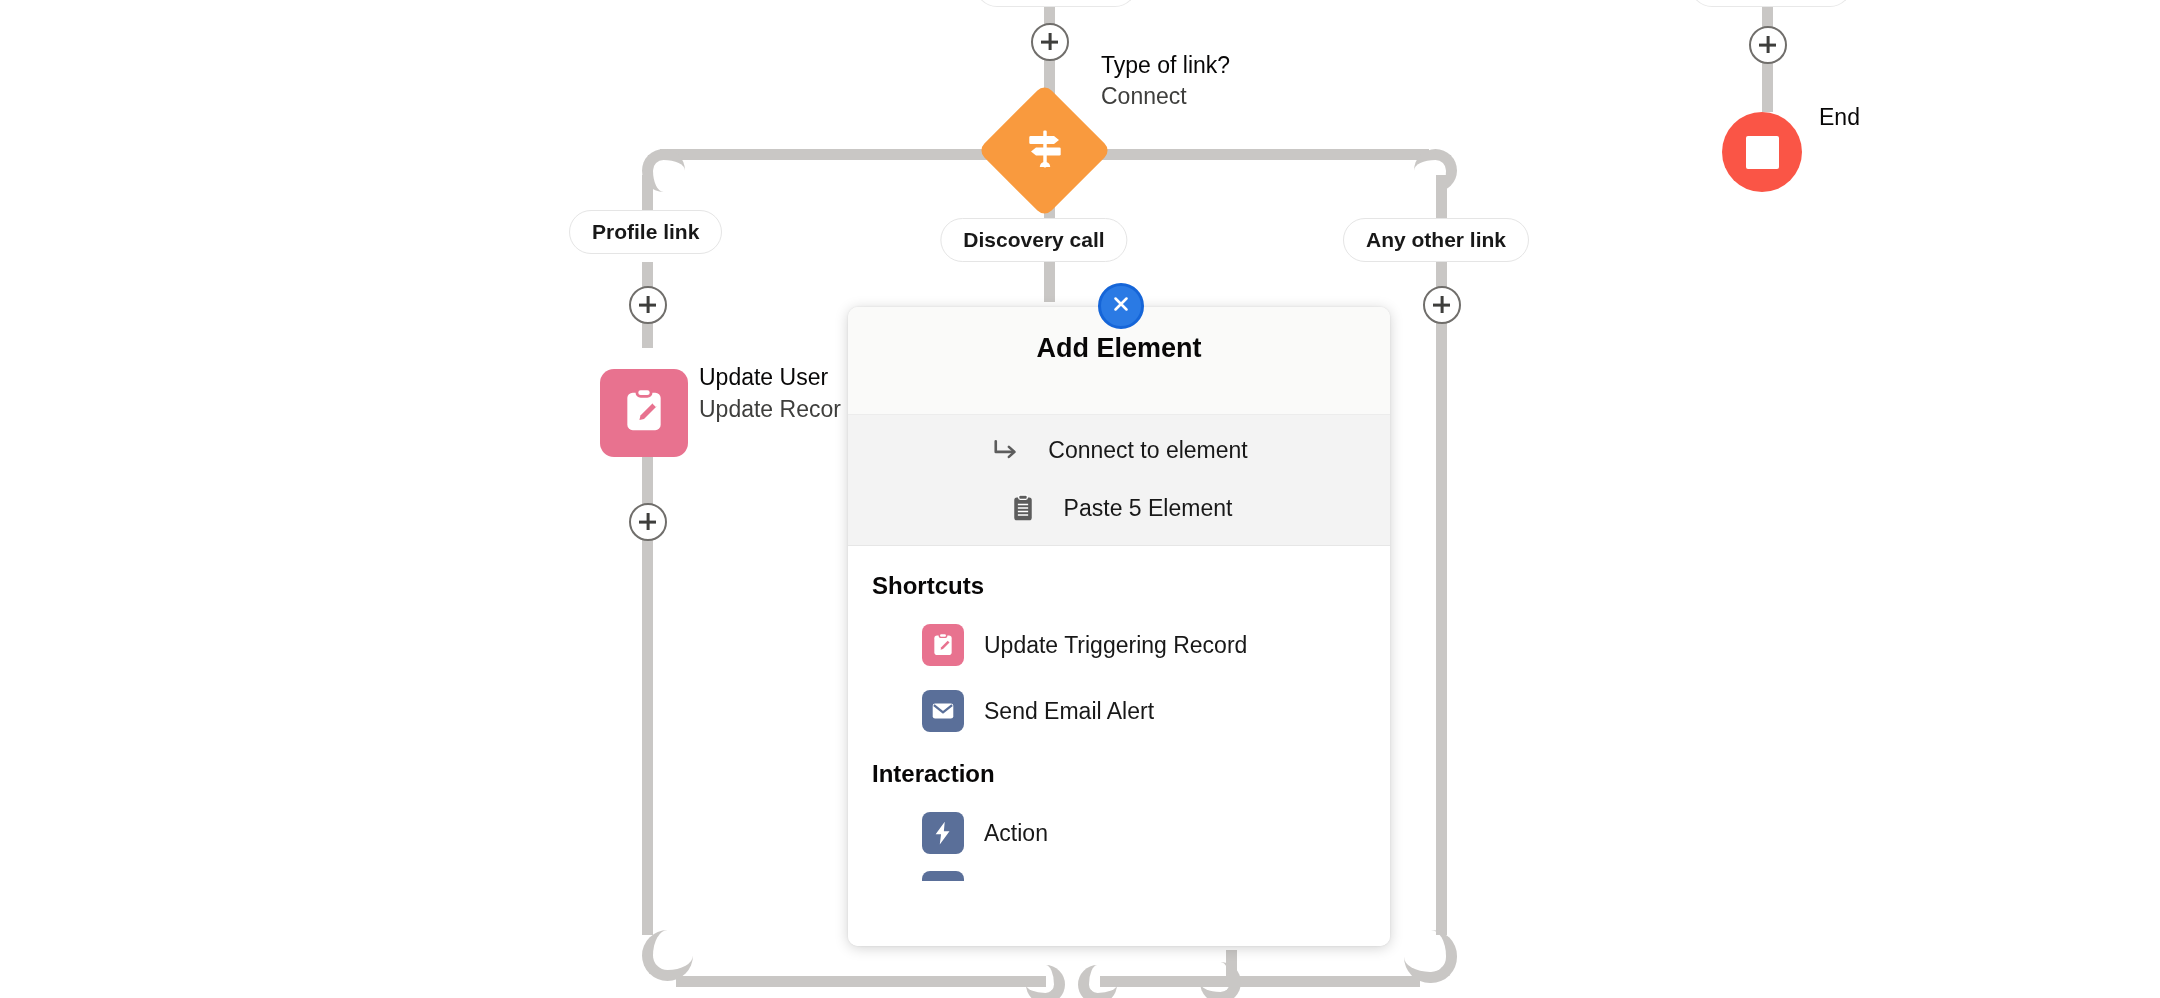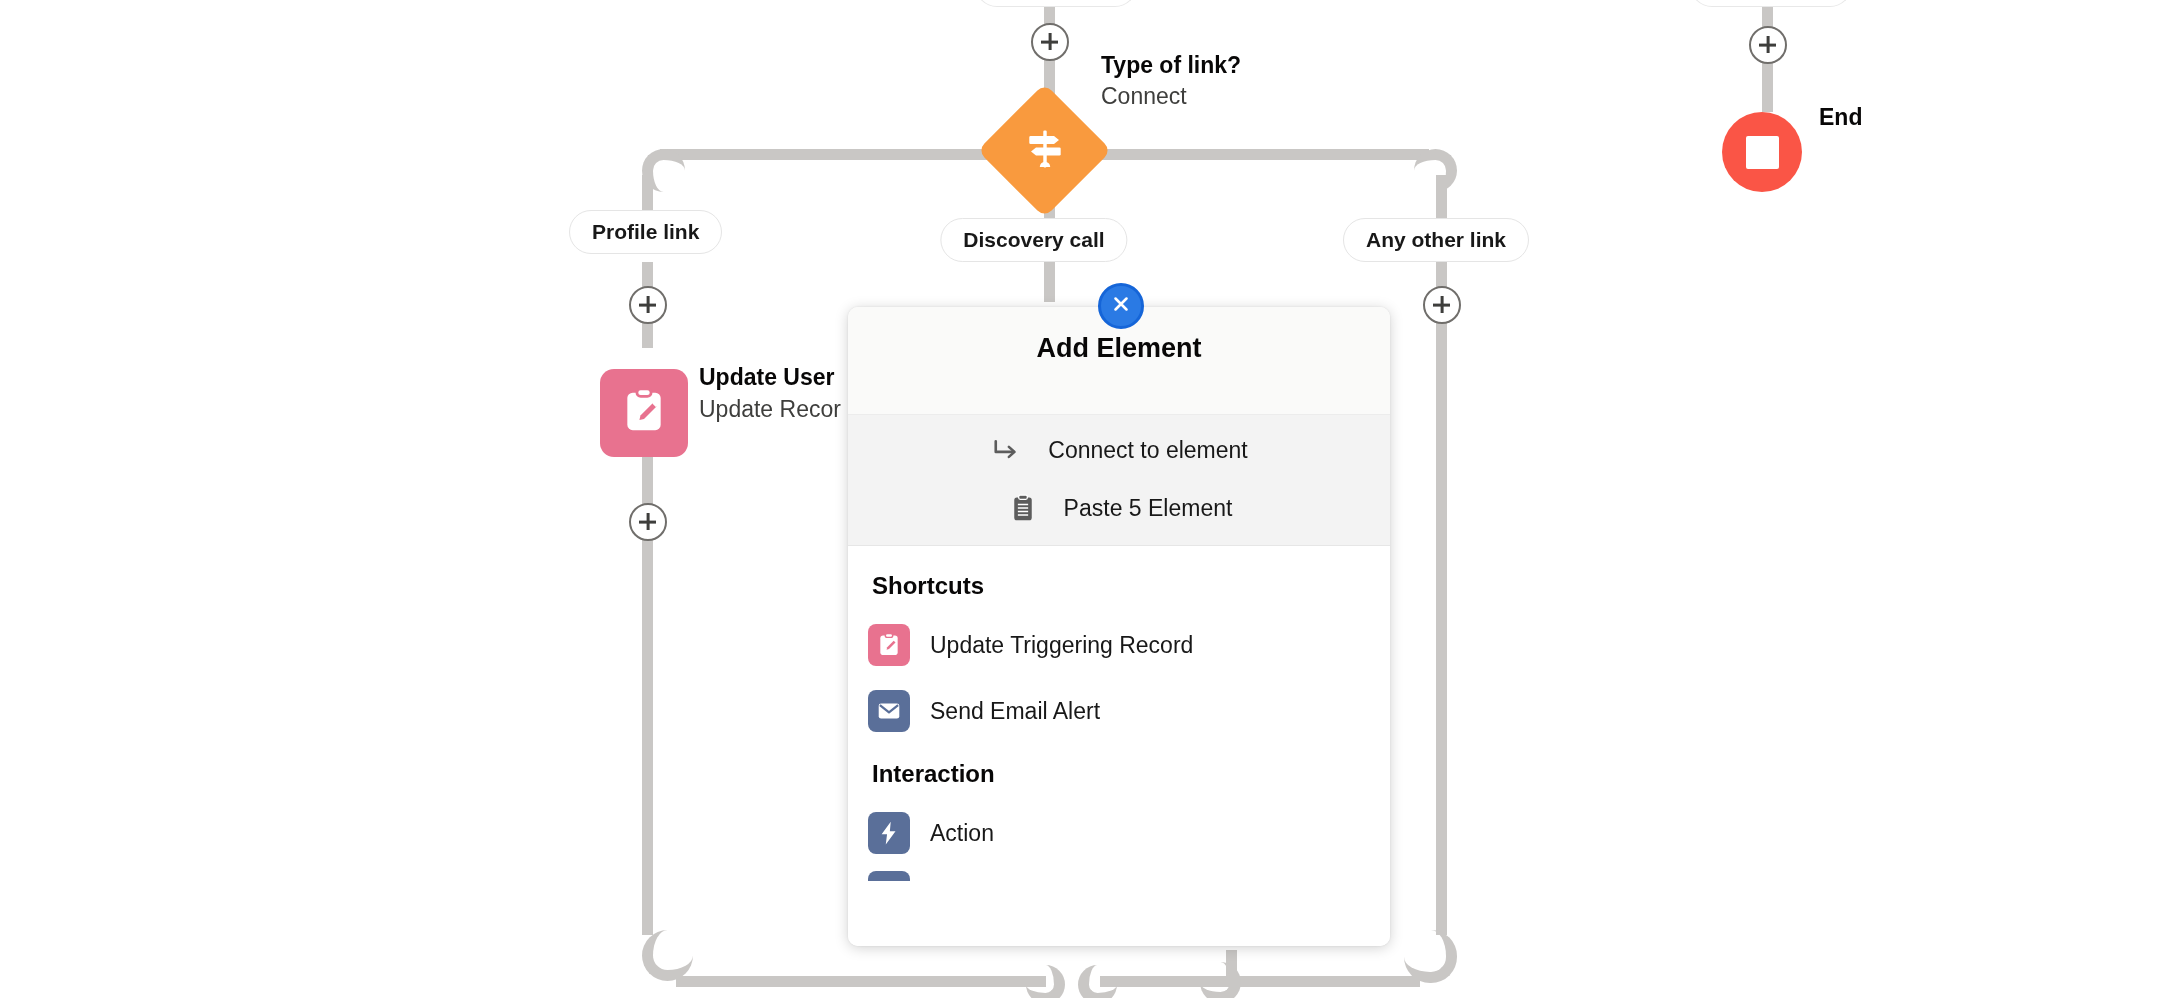--- a/index.html
+++ b/index.html
@@ -119,21 +119,21 @@
     left: 50%;
     top: 50%;
     transform: translate(-50%, -50%);
     z-index: 8;
     pointer-events: none;
   }
 
   .node-title {
     position: absolute;
     font-size: 23px;
-    font-weight: bold;
+    font-weight: normal;
     color: #080707;
     white-space: nowrap;
     z-index: 4;
   }
   .node-sub {
     position: absolute;
     font-size: 23px;
     font-weight: normal;
     color: #3e3e3c;
     white-space: nowrap;
@@ -256,22 +256,23 @@
   .sec-head {
     font-size: 24px;
     font-weight: bold;
     color: #080707;
     padding: 16px 24px 12px 24px;
   }
   .el-row {
     display: flex;
     align-items: center;
     height: 66px;
-    padding: 0 20px;
-    cursor: pointer;
+    padding: 0 32px;
+    cursor: pointer;
+    margin-left: 42px;
   }
   .el-icon {
     width: 42px;
     height: 42px;
     border-radius: 8px;
     margin-right: 20px;
     display: flex;
     align-items: center;
     justify-content: center;
     flex: 0 0 auto;

